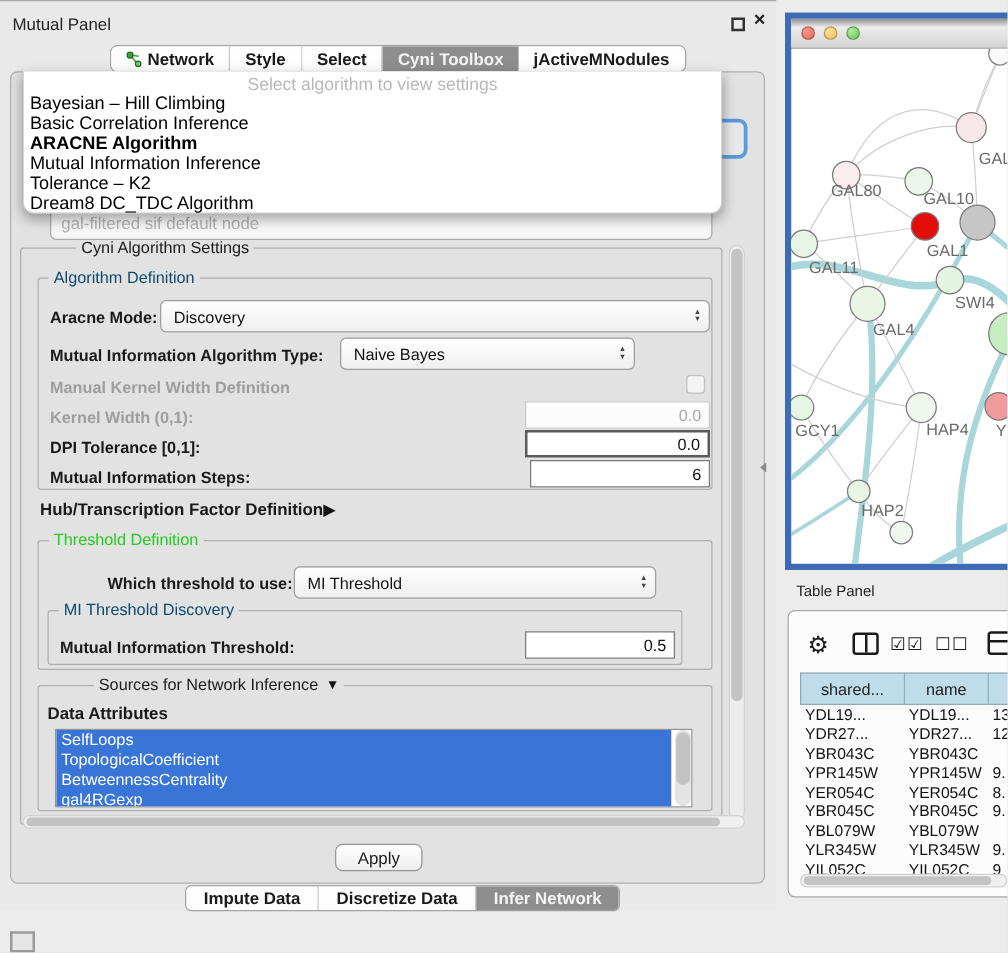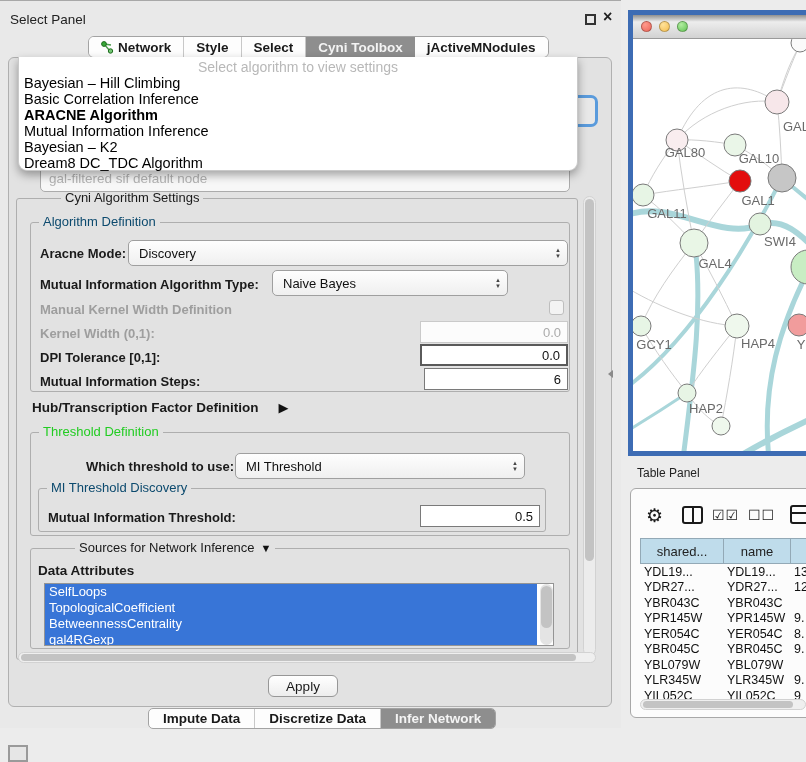--- a/index.html
+++ b/index.html
@@ -121,21 +121,21 @@
   .tp-cell { font-size:12.5px; color:#111; white-space:nowrap; overflow:hidden; padding-left:4px; }
 
   .mini-square { left:8px; top:745px; width:20px; height:17px; border:2px solid #9A9A9A; background:#E6E6E6; }
 
   svg text { font-family:"Liberation Sans", sans-serif; }
 </style>
 </head>
 <body>
 
 <div class="abs cp-bg"></div>
-<div class="abs cp-title">Select Panel</div>
+<div class="abs cp-title">Mutual Panel</div>
 <div class="abs float-icon"></div>
 <div class="abs close-icon">×</div>
 
 <div class="abs tabbar">
   <div class="tab">
     <svg width="13" height="13" viewBox="0 0 13 13">
       <line x1="3" y1="3" x2="9" y2="10" stroke="#4C9B4C" stroke-width="1.4"></line>
       <line x1="3" y1="3" x2="10" y2="4" stroke="#4C9B4C" stroke-width="1.4"></line>
       <circle cx="3" cy="3" r="2.4" fill="#37A837" stroke="#1E6B1E"></circle>
       <circle cx="9.5" cy="10" r="2.2" fill="#74C874" stroke="#1E6B1E"></circle>
@@ -162,21 +162,21 @@
 <div class="abs bg-combo">
   <span>gal-filtered sif default node</span>
 </div>
 
 <div class="abs dd">
   <div class="dd-prompt">Select algorithm to view settings</div>
   <div class="dd-item">Bayesian – Hill Climbing</div>
   <div class="dd-item">Basic Correlation Inference</div>
   <div class="dd-item bold">ARACNE Algorithm</div>
   <div class="dd-item">Mutual Information Inference</div>
-  <div class="dd-item">Bayesian – K2</div>
+  <div class="dd-item">Tolerance – K2</div>
   <div class="dd-item">Dream8 DC_TDC Algorithm</div>
 </div>
 
 <div class="grp" style="left:16px; top:198px; width:562px; height:462px;">
   <span class="legend black">Cyni Algorithm Settings</span>
 </div>
 
 <div class="grp" style="left:30px; top:222px; width:540px; height:170px;">
   <span class="legend blue">Algorithm Definition</span>
 </div>
@@ -198,21 +198,21 @@
 </div>
 <div class="lbl gray" style="left:40px; top:302px;">Manual Kernel Width Definition</div>
 <div class="chk" style="left:549px; top:300px;"></div>
 <div class="lbl gray" style="left:40px; top:326px;">Kernel Width (0,1):</div>
 <div class="tinput dis" style="left:420px; top:321px; width:148px;">0.0</div>
 <div class="lbl" style="left:40px; top:350px;">DPI Tolerance [0,1]:</div>
 <div class="tinput strong" style="left:420px; top:344px; width:148px;">0.0</div>
 <div class="lbl" style="left:40px; top:374px;">Mutual Information Steps:</div>
 <div class="tinput med" style="left:424px; top:368px; width:144px;">6</div>
 
-<div class="abs" style="left:32px; top:400px; display:flex; gap:20px; align-items:center; cursor:pointer;">
+<div class="abs" style="left:32px; top:400px; display:flex; gap:0; align-items:center; cursor:pointer;">
   <span style="font-weight:bold; font-size:13.5px;">Hub/Transcription Factor Definition</span>
   <span class="tri-right">▶</span>
 </div>
 
 <div class="grp" style="left:30px; top:432px; width:540px; height:104px;">
   <span class="legend green">Threshold Definition</span>
 </div>
 <div class="lbl" style="left:86px; top:459px;">Which threshold to use:</div>
 <div class="combo" style="left:235px; top:453px; width:290px;">
   <span class="val">MI Threshold</span>

